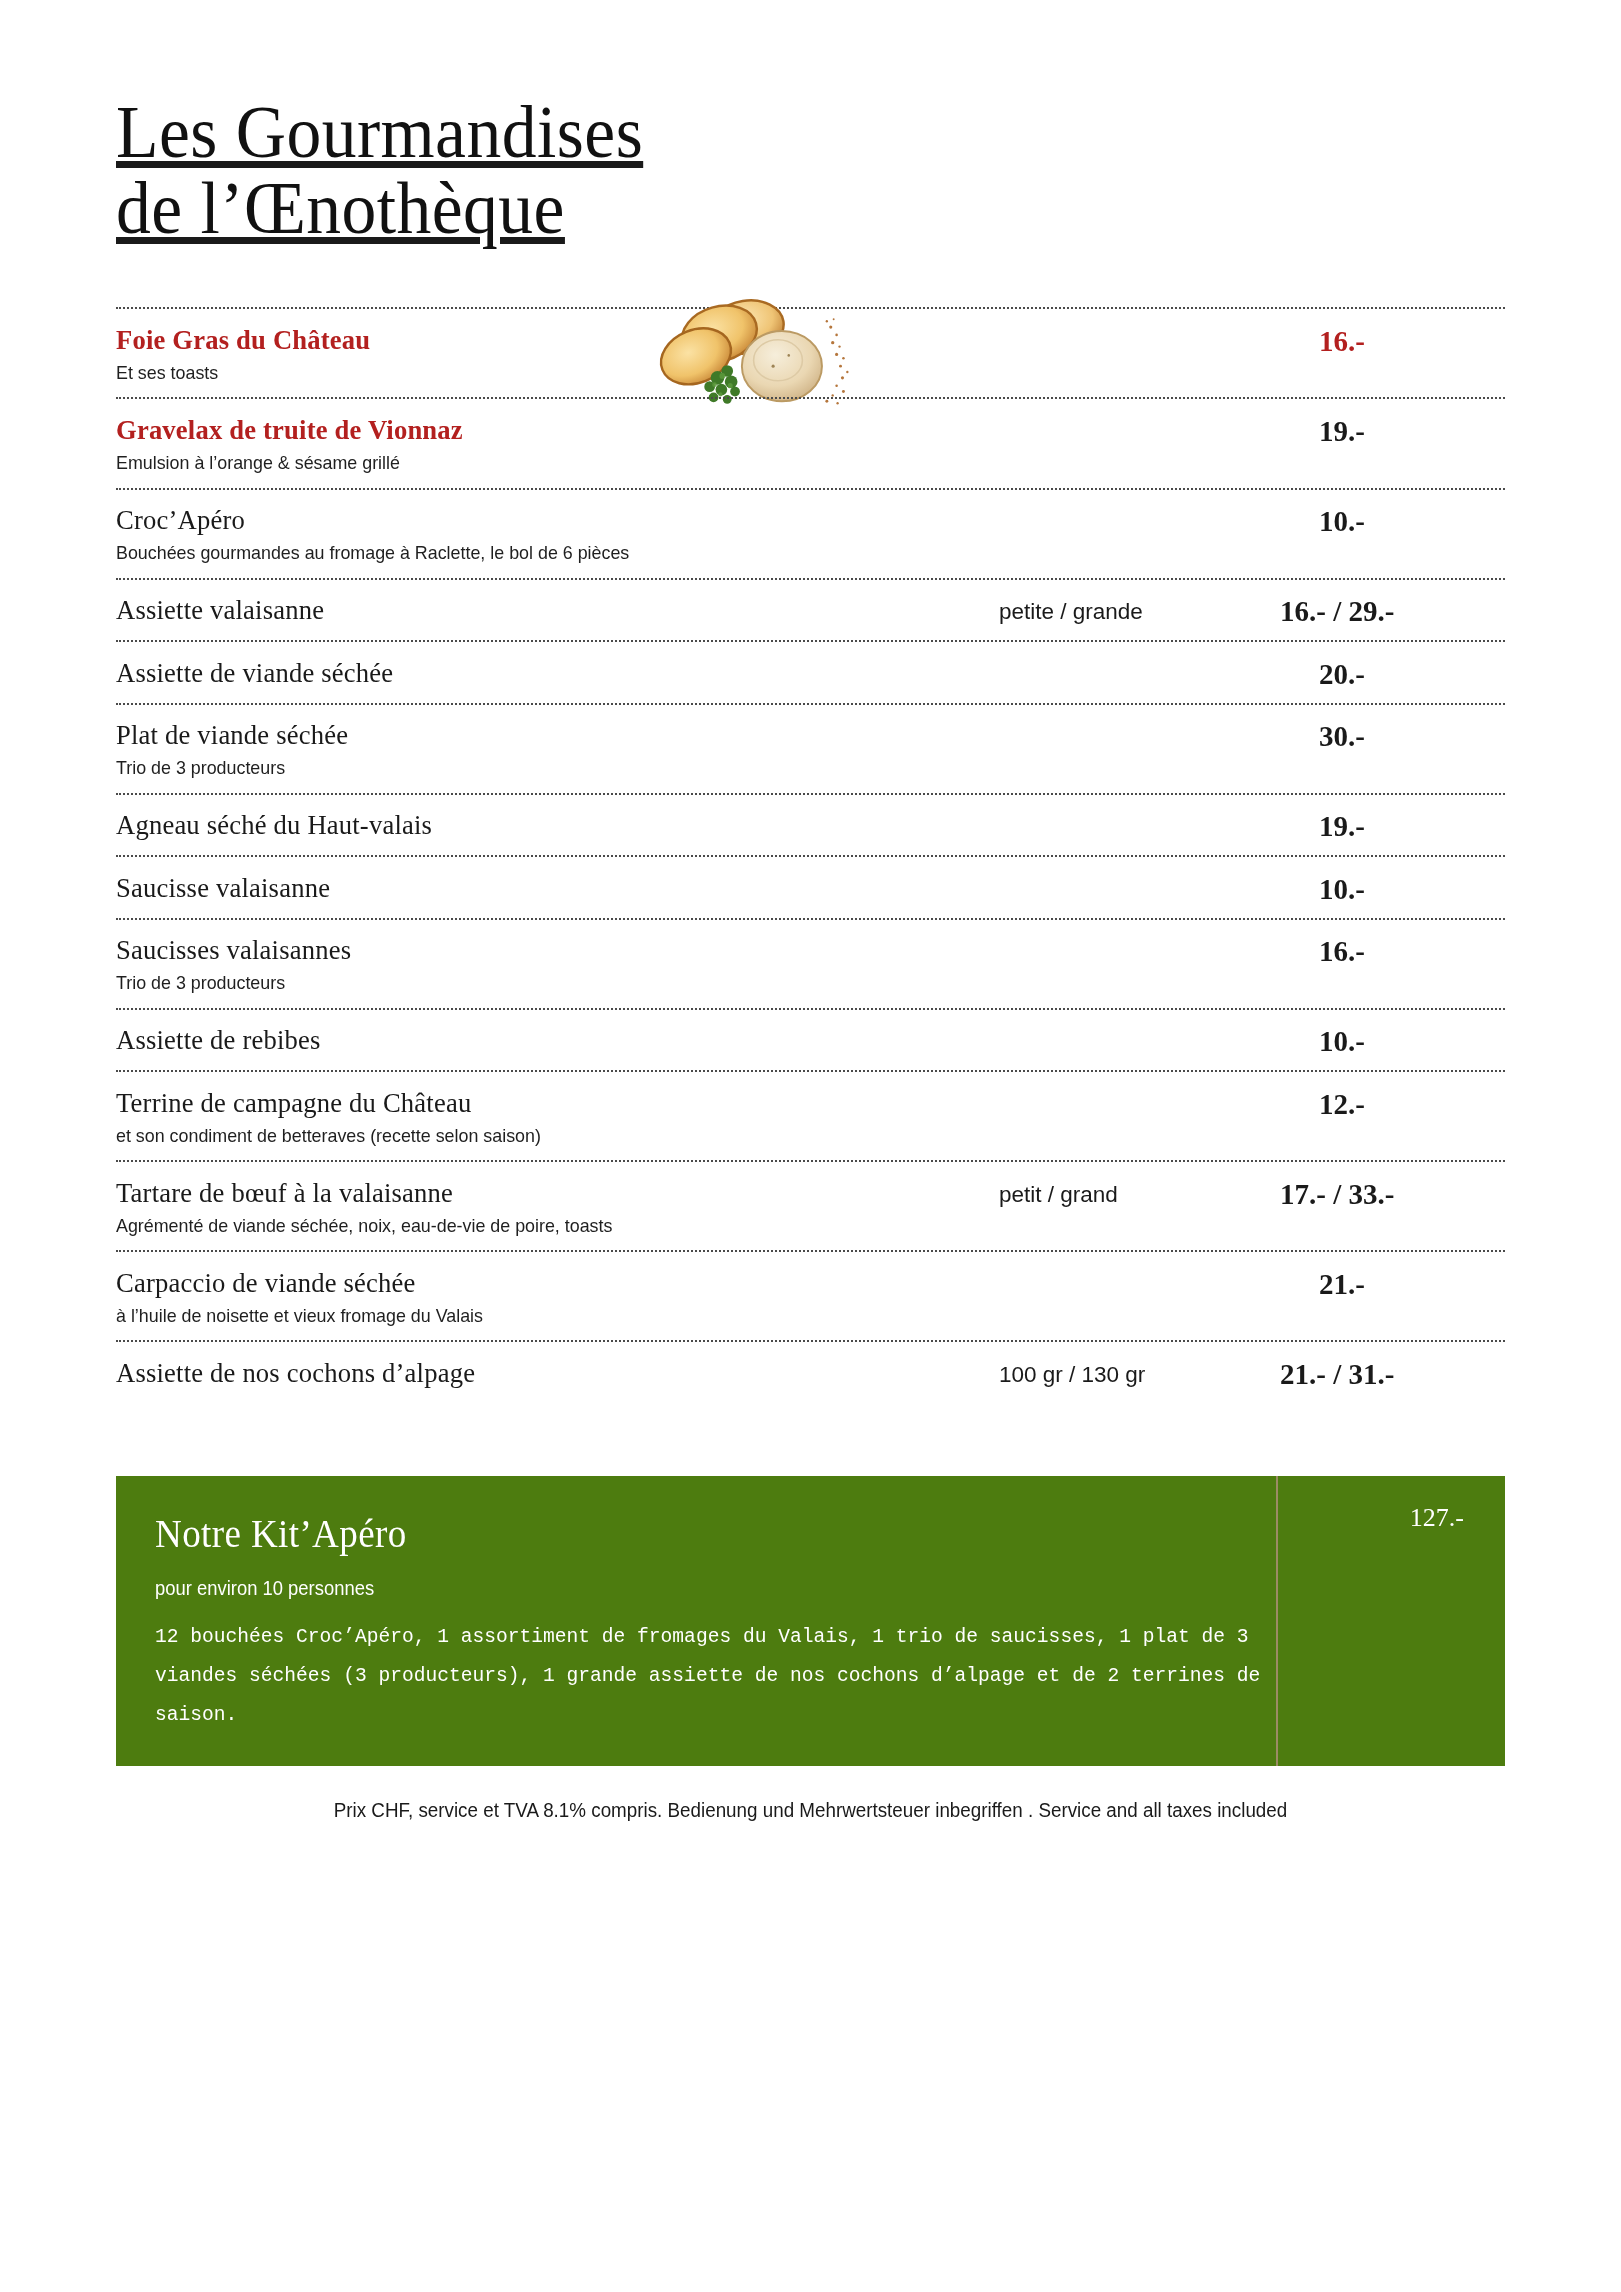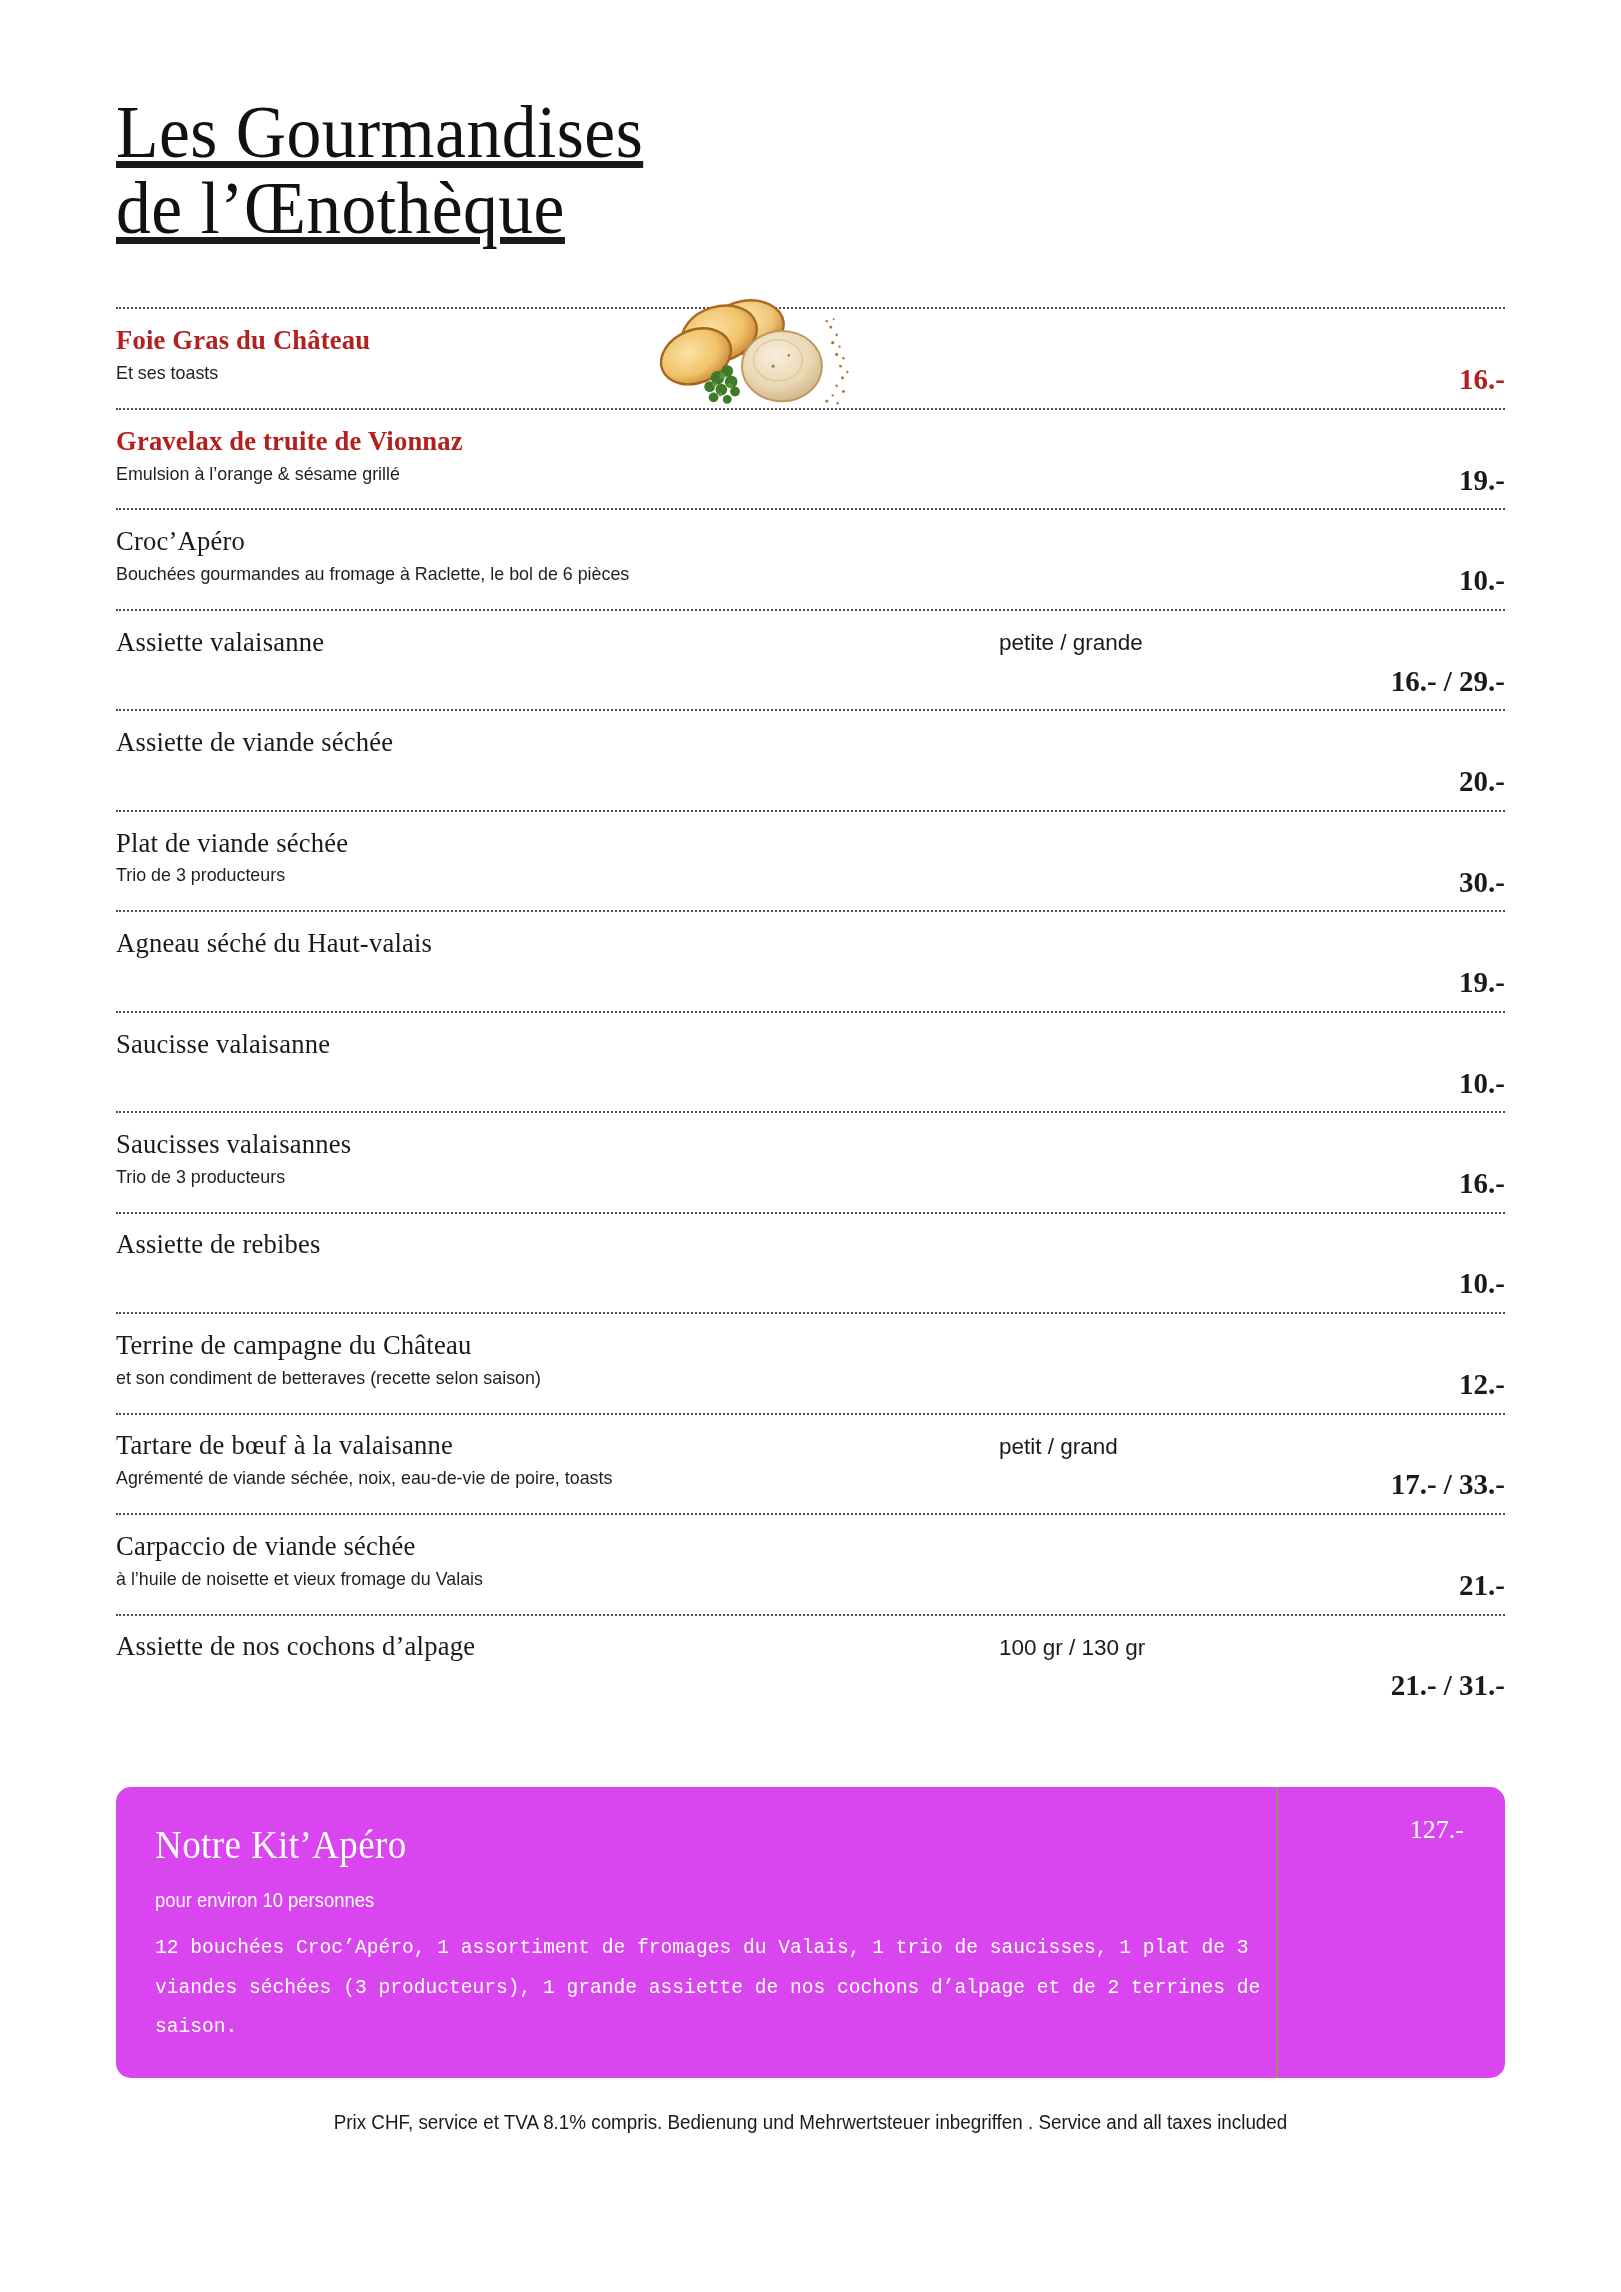--- a/index.html
+++ b/index.html
@@ -99,51 +99,49 @@
     font-family: Liberation Sans, sans-serif;
     font-size: 22.5px;
     color: #1a1a1a;
     padding-top: 5.9px;
     white-space: nowrap;
   }
 
   .price {
     flex: 0 0 auto;
     width: 186px;
-    text-align: right;
+    text-align: left;
     font-family: "Liberation Serif", "DejaVu Serif", serif;
     font-size: 29px;
     font-weight: 700;
     color: #1a1a1a;
     padding-top: 2px;
     white-space: nowrap;
-    margin-top: 38px;
   }
   .price.red { color: #b3201f; }
   .price.wide { width: 225px; }
 
   
   .food-photo {
     position: absolute;
     left: 529px;
     top: -21.6px;
     width: 225px;
     height: 125px;
     pointer-events: none;
   }
 
   
   .kit-box {
     margin: 73px 116px 0 116px;
-    background: #d946ef;
+    background: #4d7c0f;
     color: #ffffff;
     display: flex;
     align-items: stretch;
     min-height: 243px;
-    border-radius: 15px;
   }
   .kit-left {
     flex: 1 1 auto;
     padding: 35px 0 31px 39px;
     border-right: 2px solid #9b8c64;
   }
   .kit-title {
     font-family: "Liberation Serif", "DejaVu Serif", serif;
     font-size: 39px;
     font-weight: 400;

